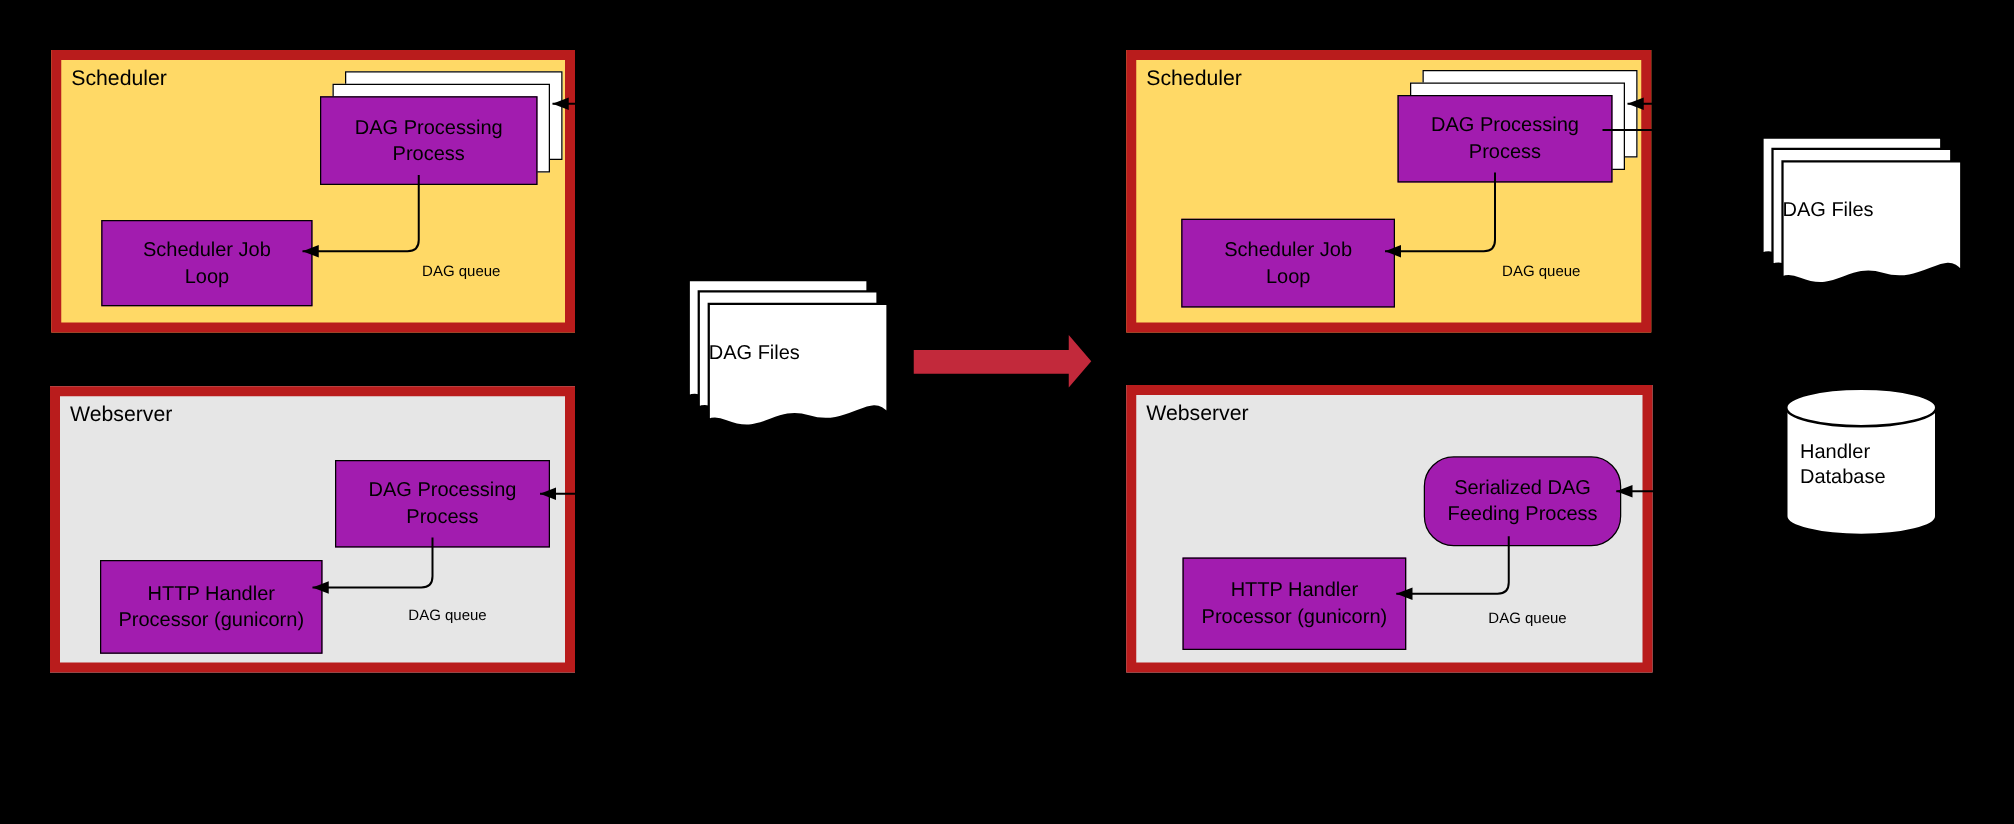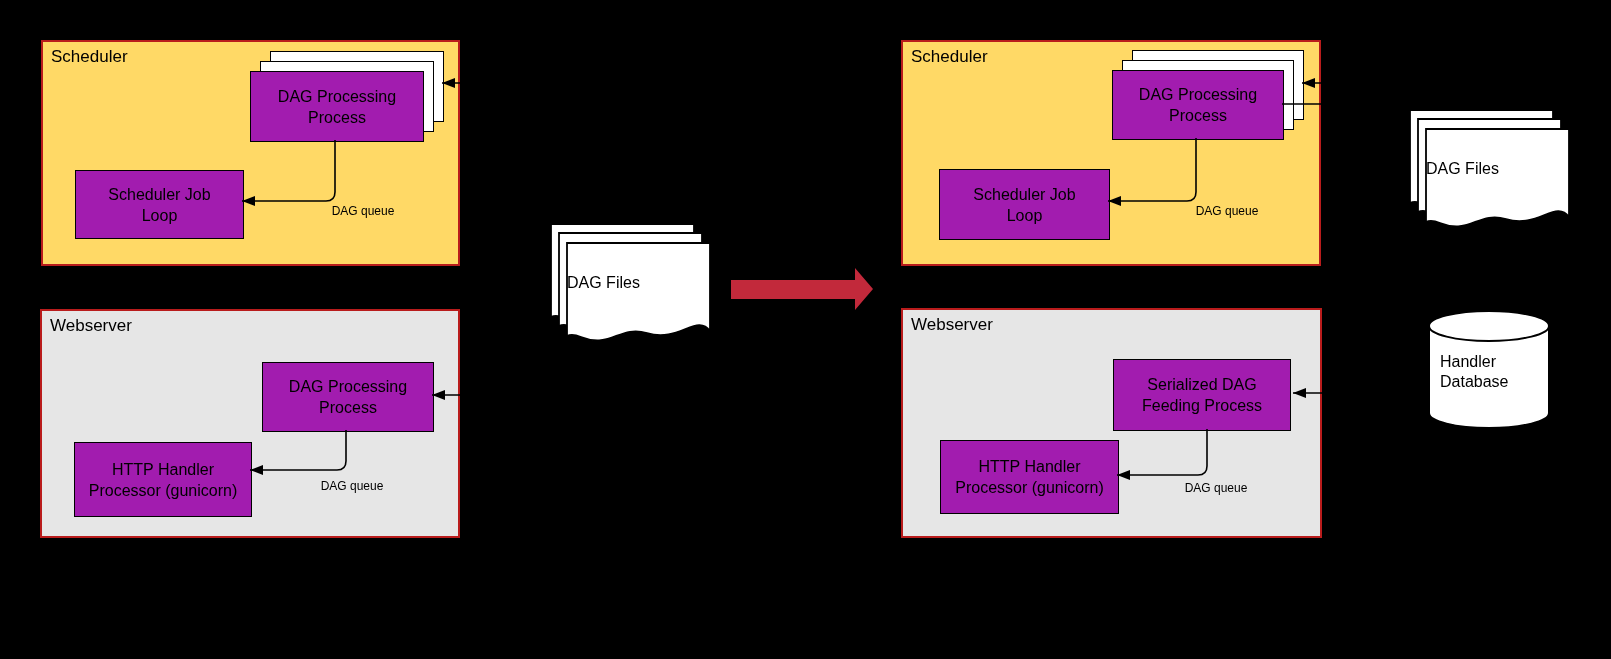--- a/index.html
+++ b/index.html
@@ -1,20 +1,20 @@
 <!DOCTYPE html>
 <html><head>
 <meta charset="utf-8">
 <style>
   html,body{margin:0;padding:0;background:#000;}
   .canvas{
     position:relative;width:1611px;height:659px;background:#000;overflow:hidden;
     font-family:"Liberation Sans", sans-serif;color:#000;
   }
-  .group{position:absolute;box-sizing:border-box;border:2px solid #b91c1c;z-index:1;}
+  .group{position:absolute;box-sizing:border-box;border:8px solid #b91c1c;z-index:1;}
   .group-label{position:absolute;top:5px;left:8px;font-size:17px;}
   .node{
     position:absolute;box-sizing:border-box;border:1.6px solid #000;background:#a21caf;
     display:flex;align-items:center;justify-content:center;text-align:center;
     font-size:16px;line-height:21px;
   }
   .sheet{position:absolute;box-sizing:border-box;border:1.6px solid #000;background:#fff;}
   .queue-label{position:absolute;font-size:12px;text-align:center;width:100px;}
   .icon-label{position:absolute;z-index:3;font-size:16px;line-height:20px;}
   svg.overlay{position:absolute;left:0;top:0;z-index:2;pointer-events:none;}
@@ -56,21 +56,21 @@
       <div style="width:150px;">DAG Processing Process</div>
     </div>
     <div class="node" style="left:36px;top:127px;width:171px;height:71px;">
       <div style="width:110px;">Scheduler Job Loop</div>
     </div>
     <div class="queue-label" style="left:274px;top:162px;">DAG queue</div>
   </div>
 
   <div class="group" style="left:901px;top:308px;width:421px;height:230px;background:#E6E6E6;">
     <div class="group-label">Webserver</div>
-    <div class="node" style="left:210px;top:49px;width:178px;height:72px;">
+    <div class="node" style="left:230px;top:49px;width:158px;height:72px;border-radius:24px;">
       <div style="width:132px;">Serialized DAG Feeding Process</div>
     </div>
     <div class="node" style="left:37px;top:130px;width:179px;height:74px;">
       <div style="width:162px;">HTTP Handler Processor (gunicorn)</div>
     </div>
     <div class="queue-label" style="left:263px;top:171px;">DAG queue</div>
   </div>
 
   <svg class="overlay" width="1611" height="659" viewBox="0 0 1611 659">
     <defs>

